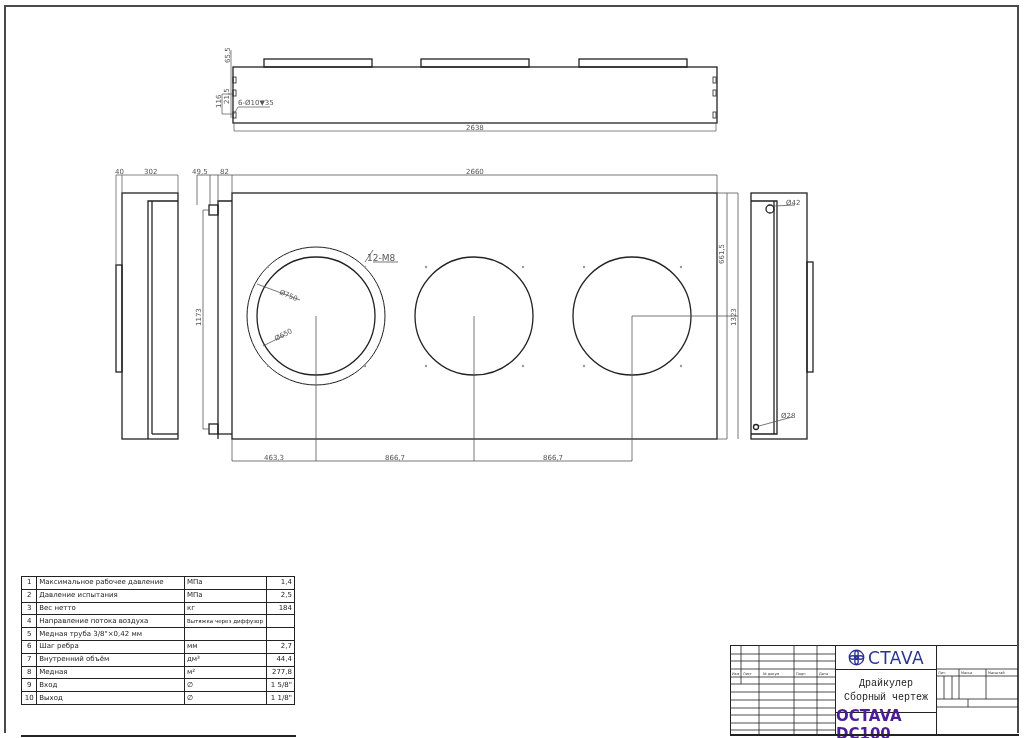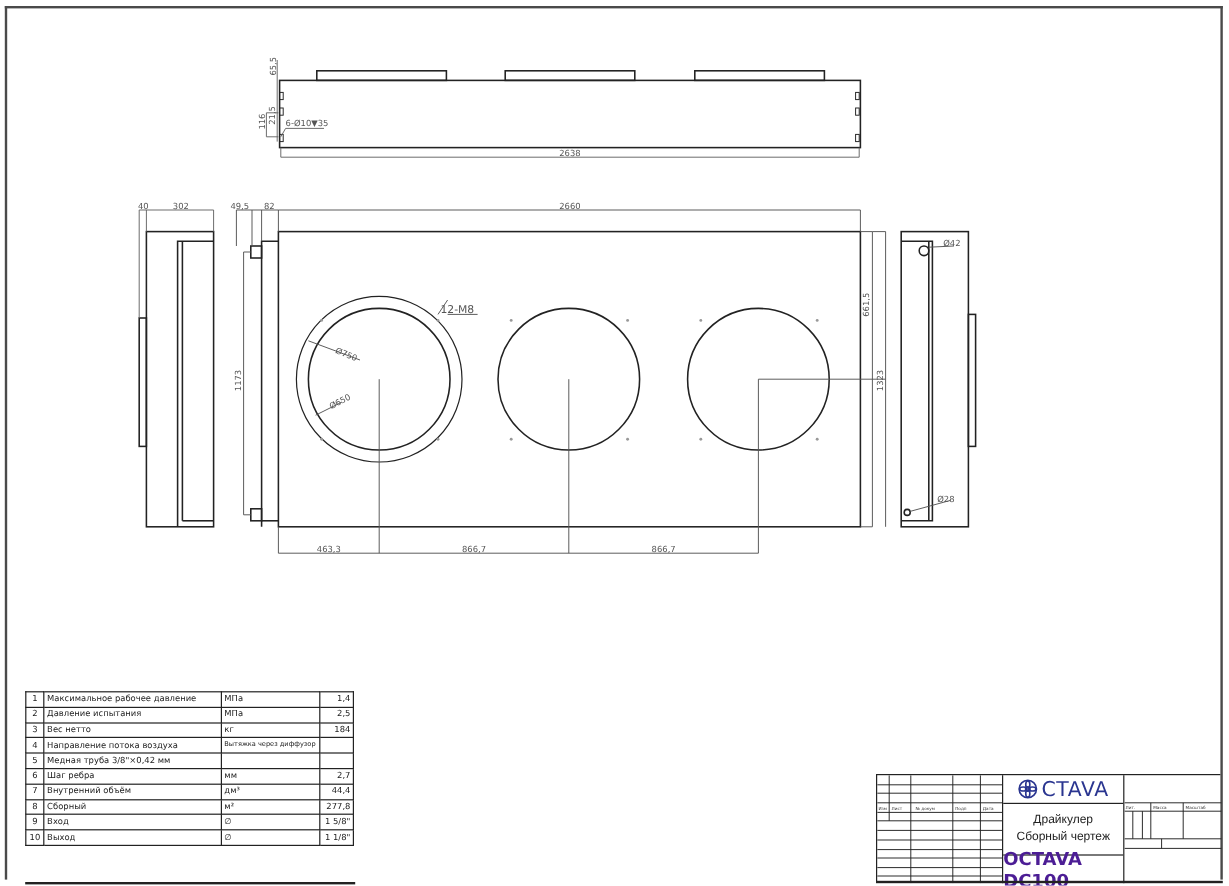--- a/index.html
+++ b/index.html
@@ -19,21 +19,21 @@
   .spec td.unit.small { font-size: 5.5px; }
   .spec td.val { width: 22px; text-align: right; }
   .spec-bottom { position: absolute; left: 21px; top: 735px; width: 275px; border-top: 2px solid #222; }
 
   
   .tb { position: absolute; left: 730px; top: 645px; width: 287px; height: 90px; border-top: 1px solid #222; border-left: 1px solid #222; box-sizing: border-box; }
   .tb .grid { position: absolute; left: 0; top: 0; width: 104px; height: 90px; }
   .tb .center { position: absolute; left: 104px; top: 0; width: 102px; height: 90px; border-left: 1px solid #222; border-right: 1px solid #222; box-sizing: border-box; }
   .tb .logo { position: absolute; left: 0; top: 0; width: 100%; height: 23px; border-bottom: 1px solid #222; display: flex; align-items: center; justify-content: center; gap: 3px; }
   .tb .logo-text { font-family: "DejaVu Sans", sans-serif; font-size: 17px; color: #2a3590; letter-spacing: 0.5px; }
-  .tb .title { position: absolute; left: 0; top: 24px; width: 100%; height: 42px; border-bottom: 1px solid #222; display: flex; flex-direction: column; align-items: center; justify-content: center; font-family: Liberation Sans, sans-serif; font-size: 10px; color: #222; line-height: 14px; }
+  .tb .title { position: absolute; left: 0; top: 24px; width: 100%; height: 42px; border-bottom: 1px solid #222; display: flex; flex-direction: column; align-items: center; justify-content: center; font-family: Liberation Mono, monospace; font-size: 10px; color: #222; line-height: 14px; }
   .tb .model { position: absolute; left: 0; top: 67px; width: 100%; height: 23px; display: flex; align-items: center; justify-content: center; font-family: "DejaVu Sans", sans-serif; font-size: 15px; color: #4c1d95; font-weight: bold; }
   .tb .right { position: absolute; left: 206px; top: 0; width: 81px; height: 90px; }
   .tiny { font-family: "DejaVu Sans", sans-serif; font-size: 3.5px; fill: #333; }
   .tb-bottom { position: absolute; left: 730px; top: 734px; width: 289px; border-top: 2px solid #222; }
 </style>
 </head>
 <body>
 
 <div class="frame"></div>
 
@@ -198,21 +198,21 @@
         <td class="val">2,7</td>
       </tr>
   <tr>
         <td class="n">7</td>
         <td class="name">Внутренний объём</td>
         <td class="unit">дм³</td>
         <td class="val">44,4</td>
       </tr>
   <tr>
         <td class="n">8</td>
-        <td class="name">Сборный</td>
+        <td class="name">Медная</td>
         <td class="unit">м²</td>
         <td class="val">277,8</td>
       </tr>
   <tr>
         <td class="n">9</td>
         <td class="name">Вход</td>
         <td class="unit">∅</td>
         <td class="val">1 5/8"</td>
       </tr>
   <tr>

